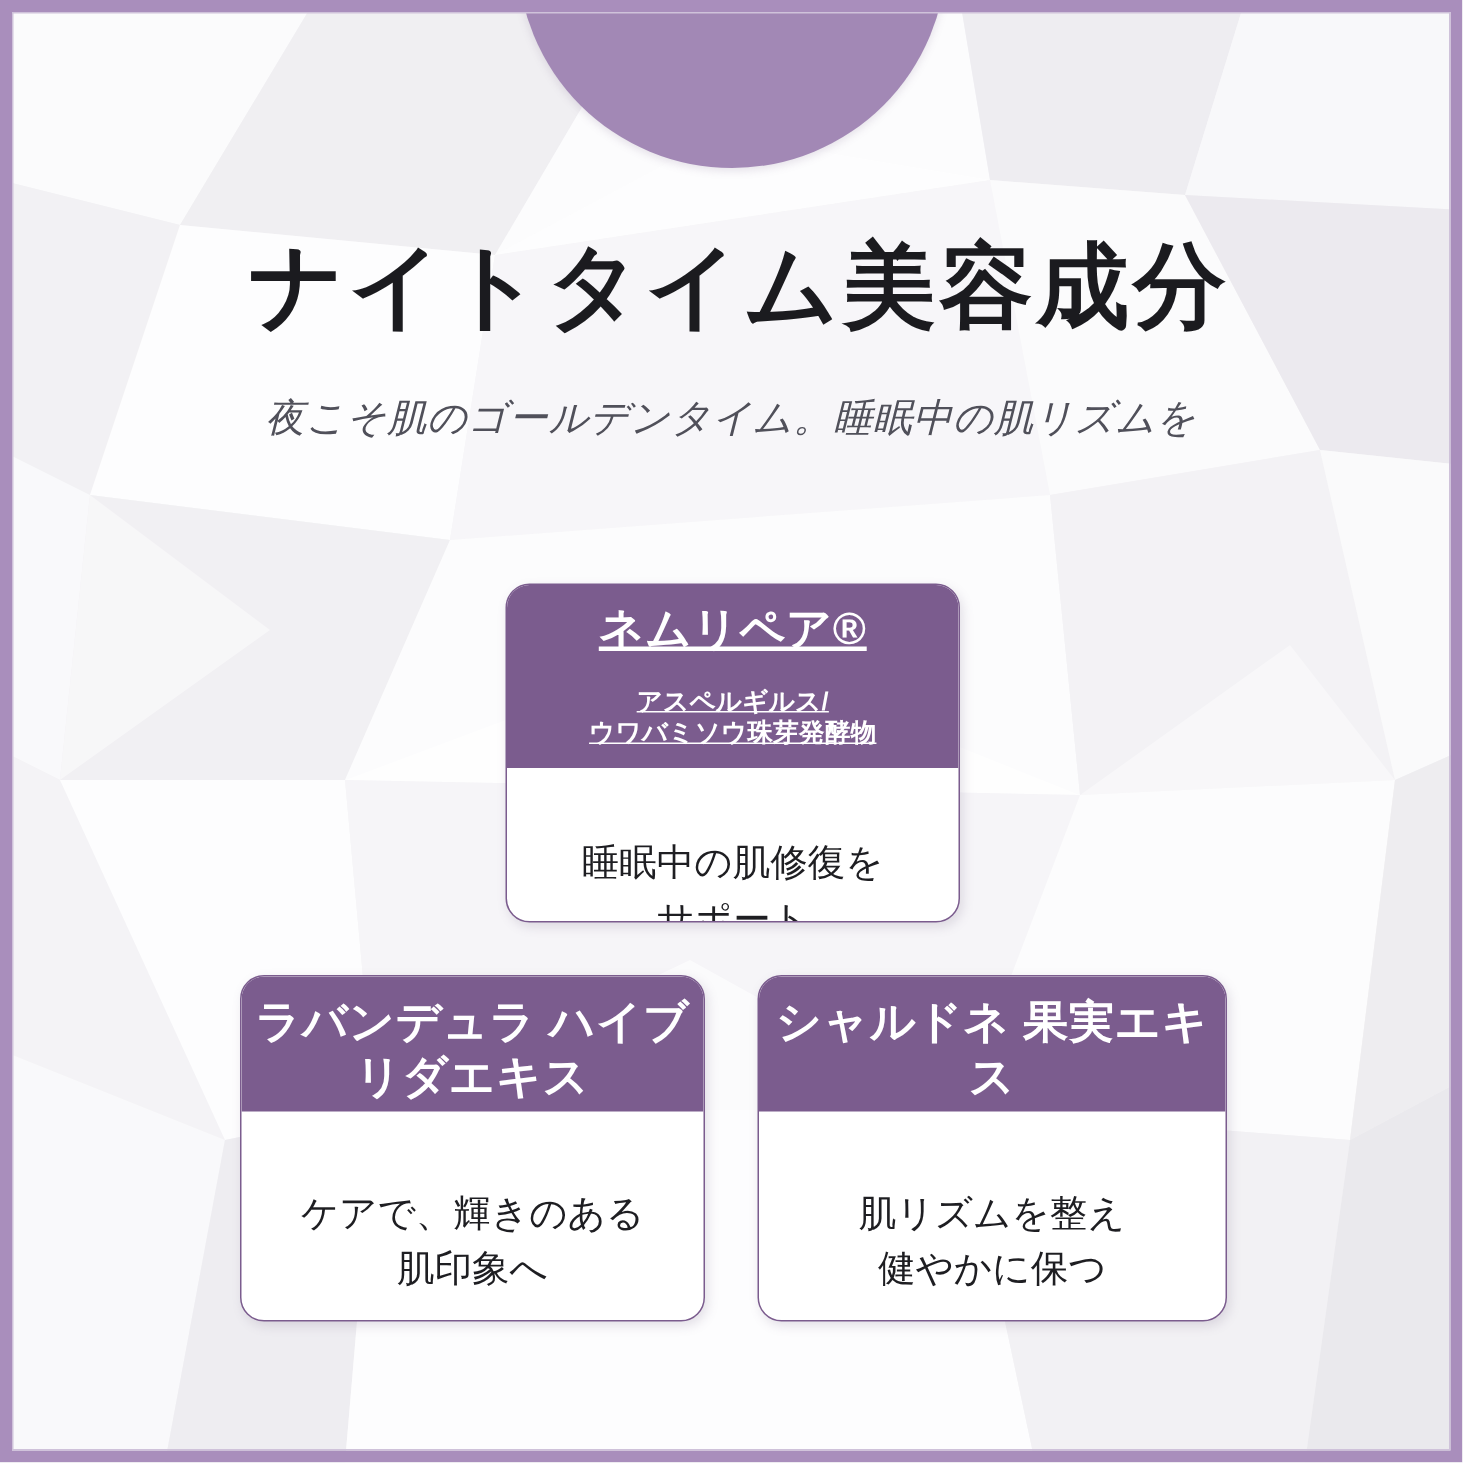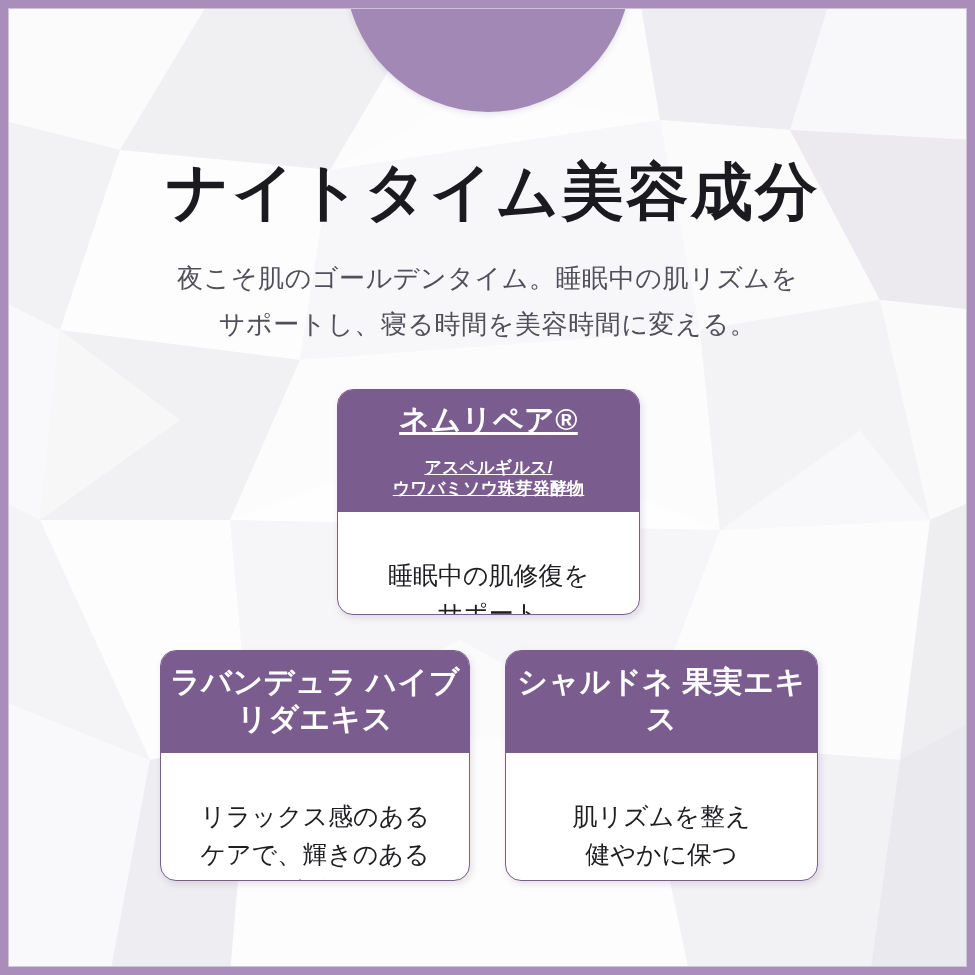--- a/index.html
+++ b/index.html
@@ -91,21 +91,21 @@
     position: absolute;
     left: 0; right: 0;
     top: 256px;
     text-align: center;
     z-index: 15;
     font-size: 26px;
     color: #50505a;
     line-height: 1.75;
     letter-spacing: 0.6px;
   }
-  .subcopy span { display: block; }
+  .subcopy span { display: block; font-style: italic; }
 
   
   .card {
     position: absolute;
     z-index: 15;
     background: #ffffff;
     border: 1.5px solid #7b5c8e;
     border-radius: 16px;
     overflow: hidden;
     box-shadow: 2px 3px 7px rgba(110,95,125,0.18);
@@ -146,21 +146,21 @@
     margin-top: 39px;
   }
   .card-body span { display: block; }
 
   
   #card-nemuripair { left: 337px; top: 389px; width: 303px; height: 226px; }
   #card-lavandula  { left: 160px; top: 650px; width: 310px; height: 231px; }
   #card-chardonnay { left: 505px; top: 650px; width: 313px; height: 231px; align-items: center; }
 
   #card-nemuripair .card-head { padding-top: 12px; padding-bottom: 13px; text-decoration: underline; }
-  #card-lavandula .card-head, #card-chardonnay .card-head { padding: 13px 6px 16px; }
+  #card-lavandula .card-head, #card-chardonnay .card-head { padding: 13px 6px 4px; }
 </style>
 </head>
 <body>
 
 <div class="canvas">
 
   <div class="bg-poly">
     <svg viewBox="0 0 975 975" preserveAspectRatio="none" xmlns="http://www.w3.org/2000/svg">
       <rect x="0" y="0" width="975" height="975" fill="#f5f4f6"></rect>
       <polygon points="0,0 210,0 120,150 0,120" fill="#fbfbfc"></polygon>
@@ -197,21 +197,20 @@
   </div>
 
   <div class="point-badge">
     <div class="point-badge-label">Point 1</div>
   </div>
 
   <div class="headline">ナイトタイム美容成分</div>
 
   <div class="subcopy">
     <span>夜こそ肌のゴールデンタイム。睡眠中の肌リズムを</span>
-    <span>サポートし、寝る時間を美容時間に変える。</span>
   </div>
 
   <div class="card" id="card-nemuripair">
     <div class="card-head">
       <div class="card-title">ネムリペア®</div>
       <div class="card-sub">
         <span>アスペルギルス/</span>
         <span>ウワバミソウ珠芽発酵物</span>
       </div>
     </div>
@@ -225,21 +224,20 @@
 
   <div class="card" id="card-lavandula">
     <div class="card-head">
       <div class="card-title">
         <span>ラバンデュラ</span>
         <span>ハイブリダエキス</span>
       </div>
     </div>
     <div class="card-body">
       <div>
-        <span>リラックス感のある</span>
         <span>ケアで、輝きのある</span>
         <span>肌印象へ</span>
       </div>
     </div>
   </div>
 
   <div class="card" id="card-chardonnay">
     <div class="card-head">
       <div class="card-title">
         <span>シャルドネ</span>

